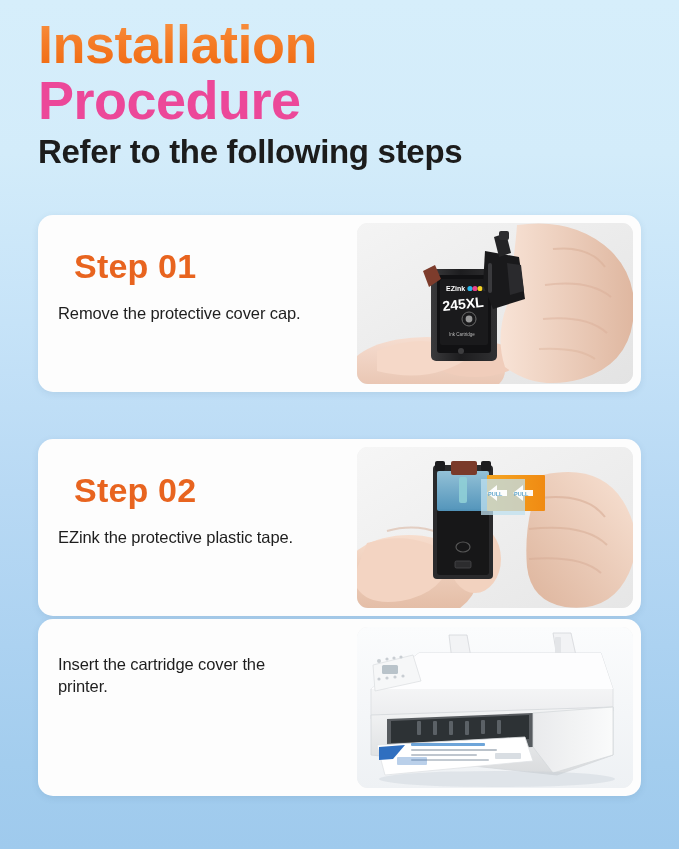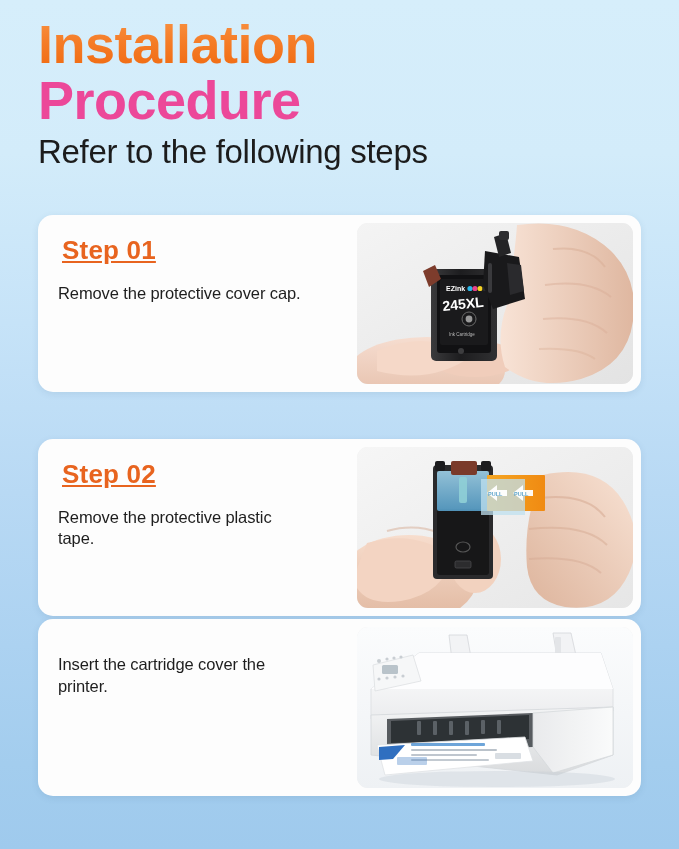--- a/index.html
+++ b/index.html
@@ -53,21 +53,21 @@
     font-size: 54px;
     font-weight: bold;
     line-height: 1.06;
     letter-spacing: -0.5px;
     color: #ec4899;
     margin: 0;
     padding: 0;
   }
   .subtitle {
     font-size: 33px;
-    font-weight: normal;
+    font-weight: bold;
     line-height: 1.18;
     letter-spacing: -0.3px;
     color: #1c1c1c;
     margin: 4px 0 0 0;
     padding: 0;
   }
 
   
   .card {
     position: absolute;
@@ -84,27 +84,26 @@
   .card-2 { top: 439px; }
   .card-3 { top: 619px; }
 
   .card-text {
     position: absolute;
     left: 20px;
     top: 17px;
     width: 290px;
   }
   .step-label {
-    font-size: 26px;
+    font-size: 34px;
     font-weight: bold;
     color: #e8641f;
     letter-spacing: 0.2px;
     line-height: 1.1;
-    margin: 4px;
-    text-decoration: underline;
+    margin: 16px;
   }
   .step-desc {
     font-size: 16.5px;
     font-weight: normal;
     color: #1e1e1e;
     line-height: 1.32;
     letter-spacing: -0.1px;
     margin: 18px 18px 0 0;
     max-width: 245px;
   }
@@ -201,21 +200,21 @@
           <path d="M150 40 l14 2 l3 26 l-14 4 z" fill="#2a2a2d"></path>
           <rect x="131" y="40" width="4" height="30" rx="2" fill="#3a3a3d"></rect>
         </g>
       </svg>
     </div>
   </div>
 
   <div class="card card-2">
     <div class="card-text">
       <div class="step-label">Step 02</div>
-      <div class="step-desc">Remove the protective plastic tape.</div>
+      <div class="step-desc">EZink the protective plastic tape.</div>
     </div>
     <div class="card-photo">
       <svg viewBox="0 0 276 161" preserveAspectRatio="xMidYMid slice" aria-hidden="true">
         <defs>
           <linearGradient id="p2bg" x1="0" y1="0" x2="1" y2="1">
             <stop offset="0" stop-color="#f6f6f6"></stop>
             <stop offset="1" stop-color="#e6e6e6"></stop>
           </linearGradient>
           <linearGradient id="skinC" x1="0" y1="0" x2="0" y2="1">
             <stop offset="0" stop-color="#f7ddcd"></stop>

